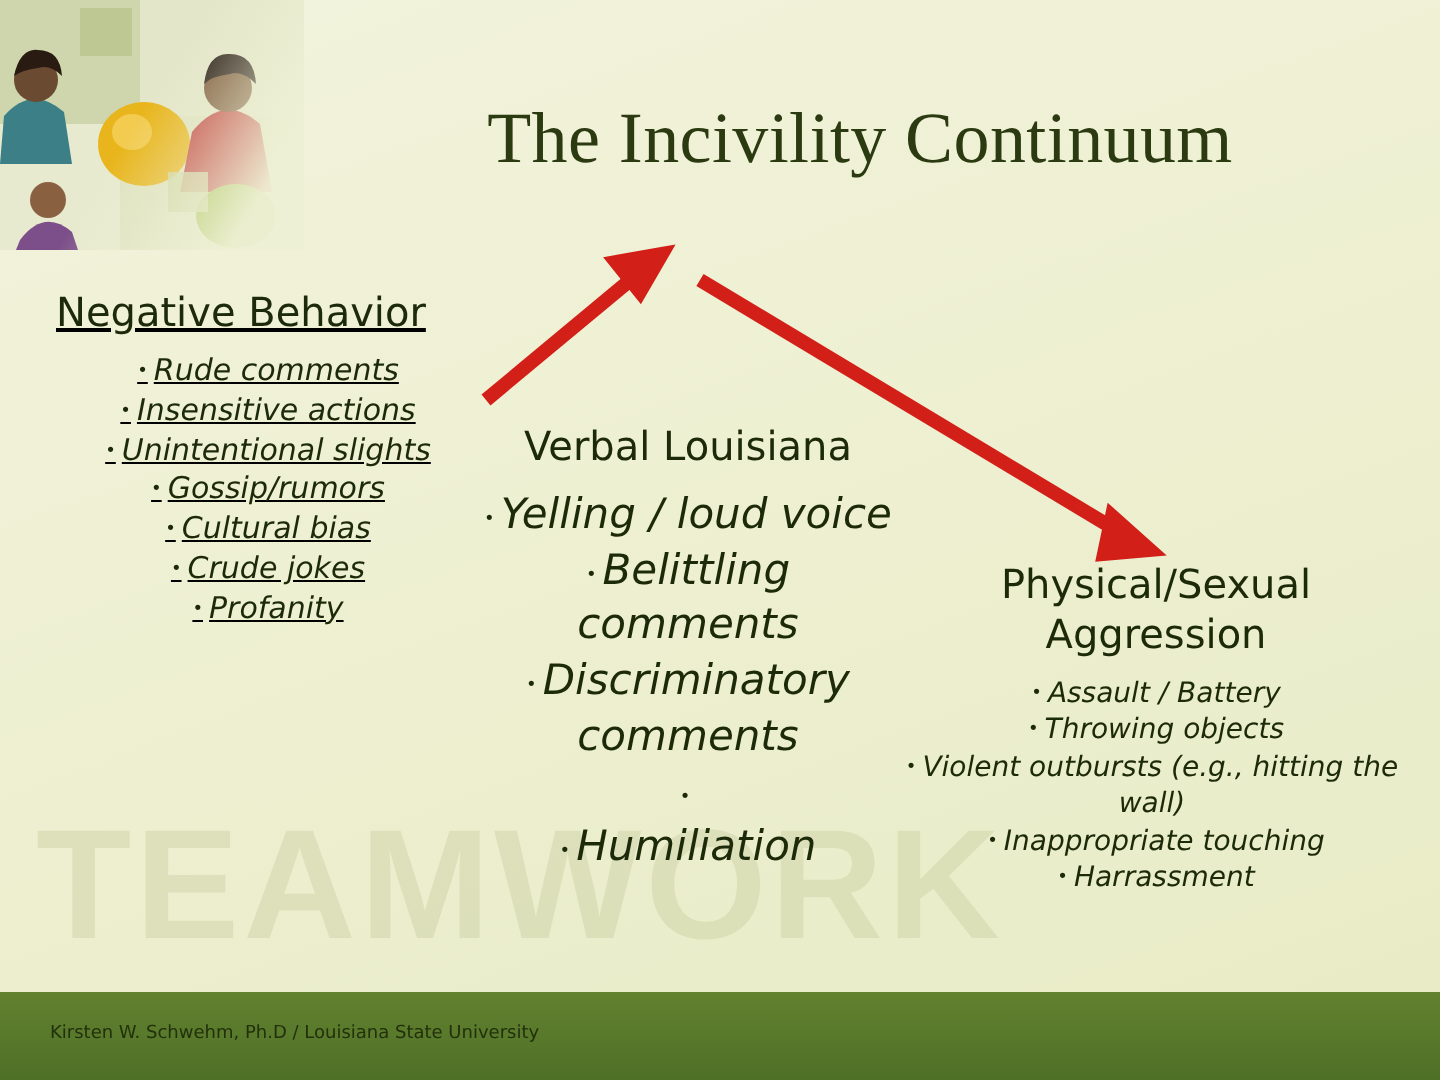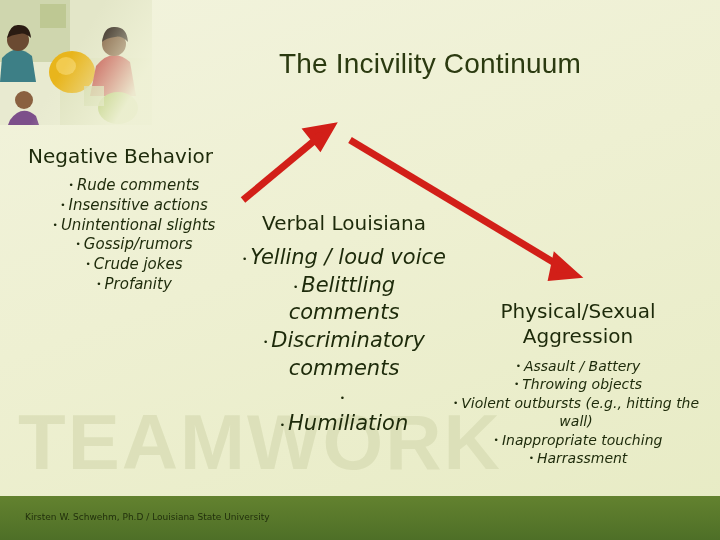--- a/index.html
+++ b/index.html
@@ -52,23 +52,23 @@
     width: 152px;
     height: 125px;
     overflow: hidden;
   }
   #title {
     position: absolute;
     left: 150px;
     top: 48px;
     width: 560px;
     text-align: center;
-    font-size: 28px;
+    font-size: 36px;
     color: #2b3a10;
-    font-family: Liberation Sans, sans-serif;
+    font-family: Liberation Serif, serif;
     letter-spacing: 0.2px;
   }
   .heading {
     font-size: 20px;
     color: #1d2a0a;
     font-family: "DejaVu Sans", sans-serif;
   }
   .bullets {
     font-style: italic;
     color: #1d2a0a;
@@ -84,20 +84,21 @@
     margin-right: 3px;
     font-style: normal;
   }
 
   
   #col1 {
     position: absolute;
     left: 26px;
     top: 144px;
     width: 216px;
+    text-decoration: underline;
   }
   #col1 .heading {
     text-align: left;
     margin-left: 2px;
   }
   #col1 .bullets {
     margin-top: 8px;
     font-size: 15px;
     text-align: center;
   }
@@ -115,21 +116,21 @@
   #col2 .bullets {
     margin-top: 9px;
     font-size: 21px;
     text-align: center;
   }
 
   
   #col3 {
     position: absolute;
     left: 446px;
-    top: 299px;
+    top: 280px;
     width: 264px;
   }
   #col3 .heading {
     text-align: center;
     line-height: 1.25;
   }
   #col3 .bullets {
     margin-top: 8px;
     font-size: 14px;
     text-align: center;
@@ -212,20 +213,21 @@
     </g>
   </svg>
 
   <div id="col1">
     <div class="heading">Negative Behavior</div>
     <div class="bullets">
       <div><span class="b-dot"></span><span>Rude comments</span></div>
       <div><span class="b-dot"></span><span>Insensitive actions</span></div>
       <div><span class="b-dot"></span><span>Unintentional slights</span></div>
       <div><span class="b-dot"></span><span>Gossip/rumors</span></div>
+      <div><span class="b-dot"></span><span>Cultural bias</span></div>
       <div><span class="b-dot"></span><span>Crude jokes</span></div>
       <div><span class="b-dot"></span><span>Profanity</span></div>
     </div>
   </div>
 
   <div id="col2">
     <div class="heading">Verbal  Louisiana</div>
     <div class="bullets">
       <div><span class="b-dot"></span><span>Yelling / loud voice</span></div>
       <div><span class="b-dot"></span><span>Belittling comments</span></div>

